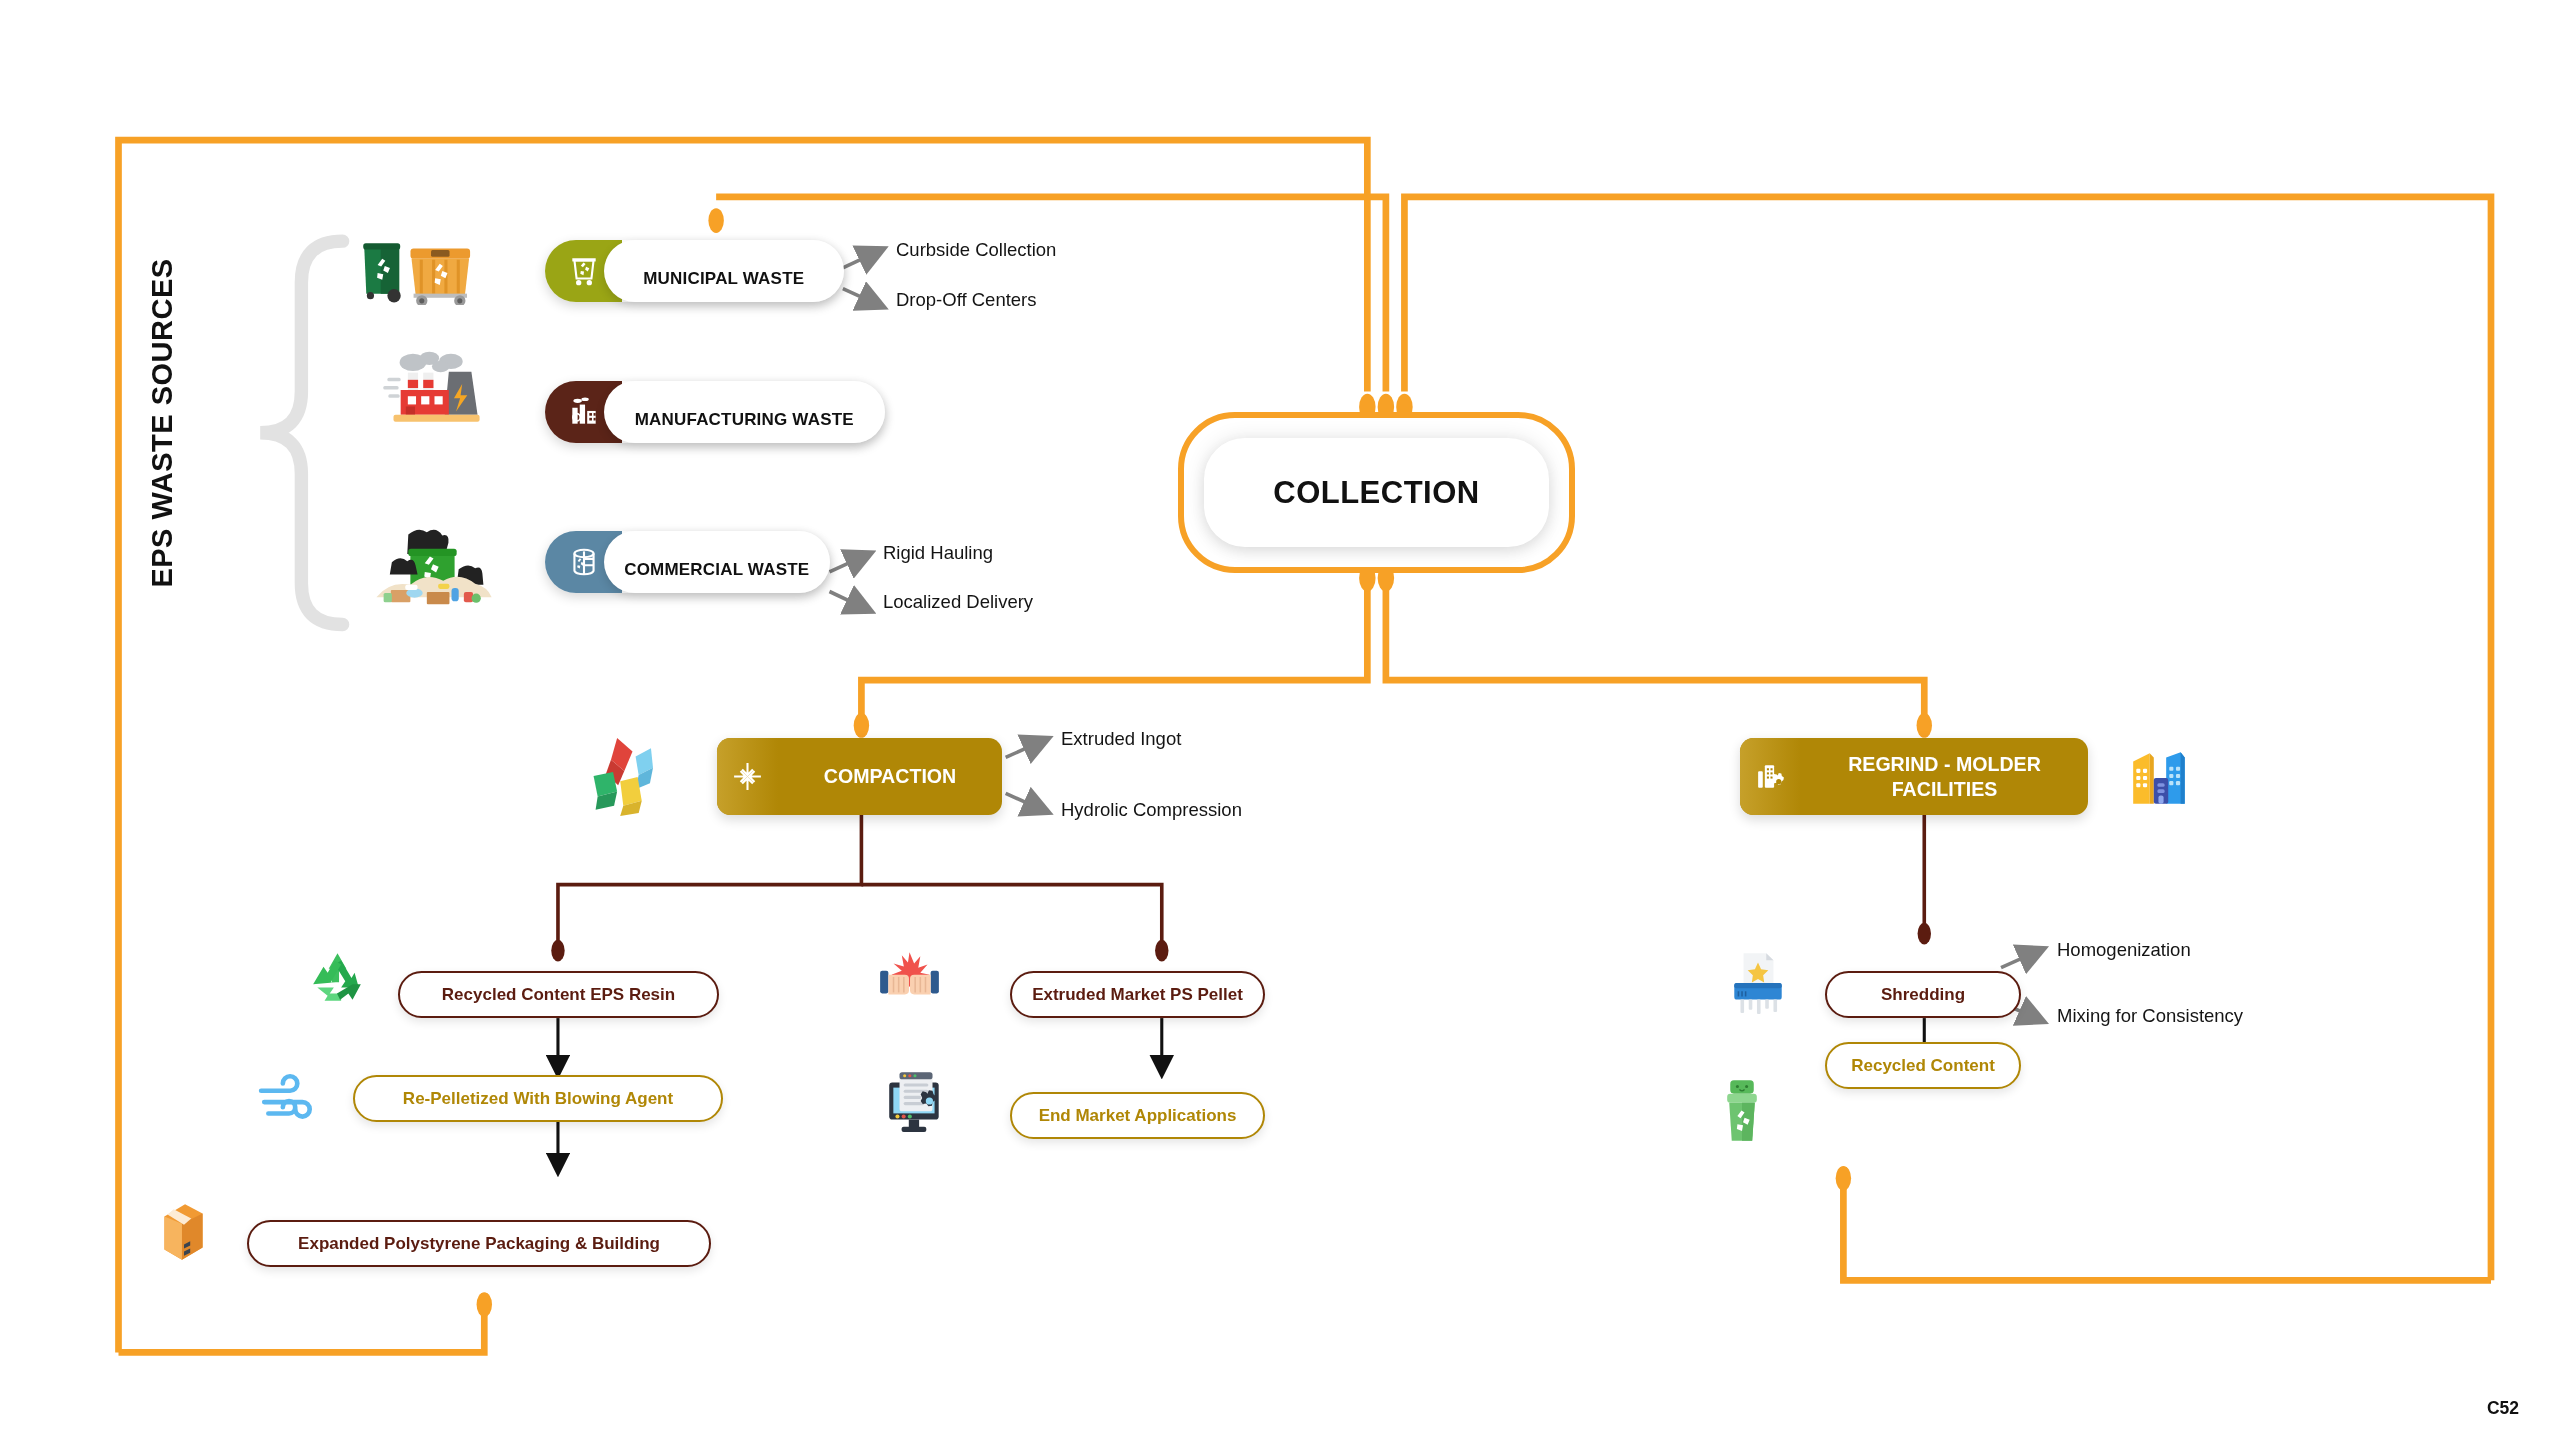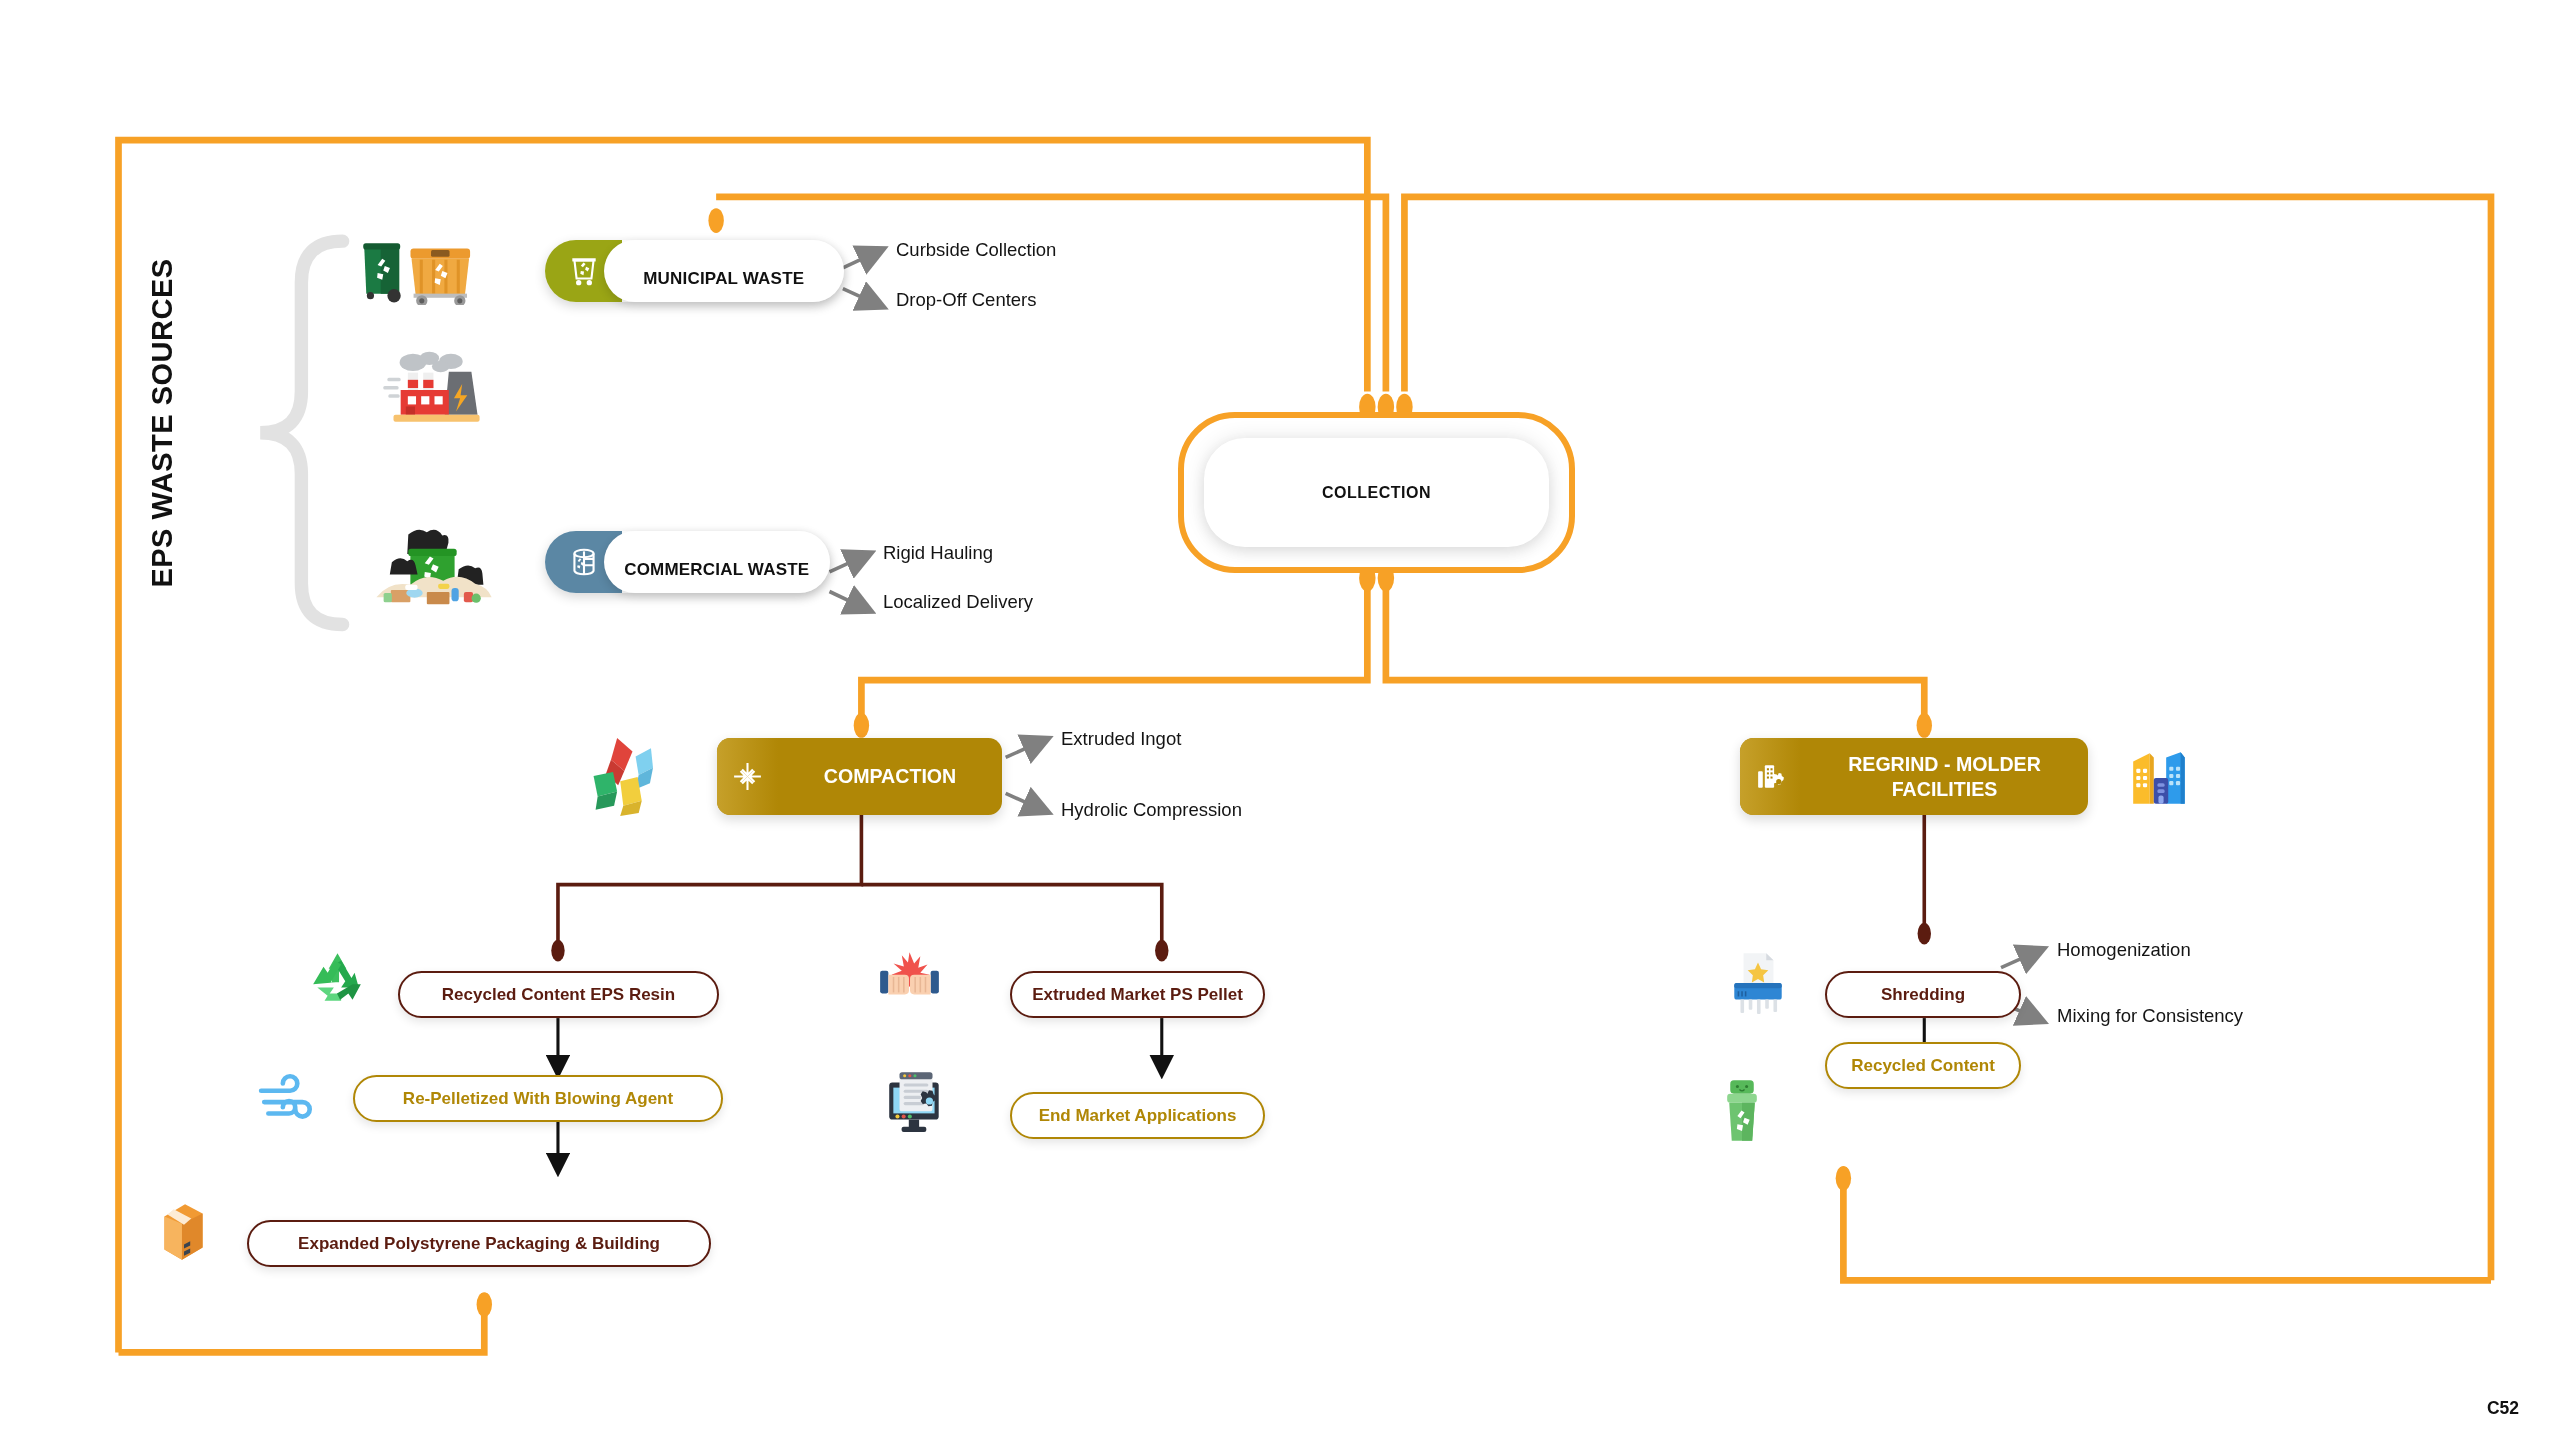--- a/index.html
+++ b/index.html
@@ -73,21 +73,21 @@
   }
   .collection-inner {
     position:absolute;
     left:19.6px; top:19.6px; right:19.6px; bottom:19.6px;
     background:#fff;
     border-radius:41px;
     box-shadow:0 0 20.6px rgba(0,0,0,.10), 0 5.2px 13.4px rgba(0,0,0,.08);
     display:flex; align-items:center; justify-content:center;
   }
   .collection-inner span {
-    font-size:16px; font-weight:bold; color:#111; letter-spacing:0.5px;
+    font-size:31px; font-weight:bold; color:#111; letter-spacing:0.5px;
   }
 
   
   .goldbox {
     position:absolute;
     border-radius:13.4px;
     background:#B08706;
     display:flex; align-items:center;
     overflow:hidden;
     box-shadow:0 4.1px 11.3px rgba(0,0,0,.14);
@@ -316,20 +316,43 @@
           <path d="M26 22l5-6 4 3-5 6z"></path>
           <path d="M36 24l6 3-3 6-5-4z"></path>
           <path d="M26 32l6 1-1 7-6-3z"></path>
         </svg>
     </div>
     <div class="pbody">
       <span class="plabel">MUNICIPAL WASTE</span>
     </div>
   </div>
 
+  <div class="pill" style="left:545px; top:381px; width:340px;">
+    <div class="pcap" style="background:#5B2418;">
+      <svg viewBox="0 0 64 64">
+          <path d="M10 24h10v30H10z"></path>
+          <path d="M24 18h10v36H24z"></path>
+          <path d="M38 30h16v24H38z"></path>
+          <g fill="none" stroke="#fff" stroke-width="3">
+            <circle cx="18" cy="42" r="7"></circle>
+          </g>
+          <g fill="#5B2418">
+            <rect x="42" y="34" width="5" height="5"></rect>
+            <rect x="50" y="34" width="4" height="5"></rect>
+            <rect x="42" y="43" width="5" height="5"></rect>
+            <rect x="50" y="43" width="4" height="5"></rect>
+          </g>
+          <ellipse cx="20" cy="11" rx="8" ry="4"></ellipse>
+          <ellipse cx="34" cy="8" rx="7" ry="3.5"></ellipse>
+        </svg>
+    </div>
+    <div class="pbody">
+      <span class="plabel">MANUFACTURING WASTE</span>
+    </div>
+  </div>
 
   <div class="pill" style="left:545px; top:531px; width:285px;">
     <div class="pcap" style="background:#5B87A4;">
       <svg viewBox="0 0 64 64">
           <g fill="none" stroke="#fff" stroke-width="4">
             <ellipse cx="32" cy="16" rx="18" ry="7"></ellipse>
             <path d="M14 16v32c0 4 8 7 18 7s18-3 18-7V16"></path>
             <path d="M32 12v43"></path>
             <path d="M32 26h18M32 38h18"></path>
           </g>

